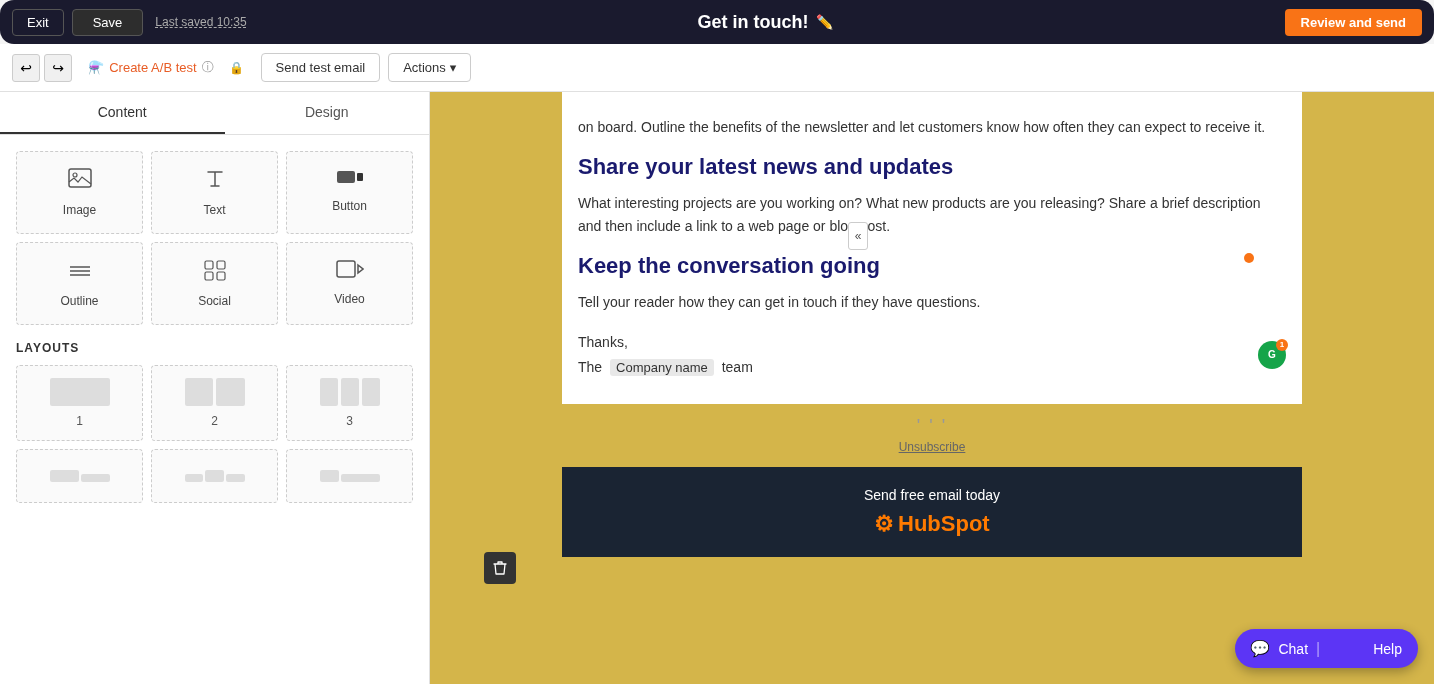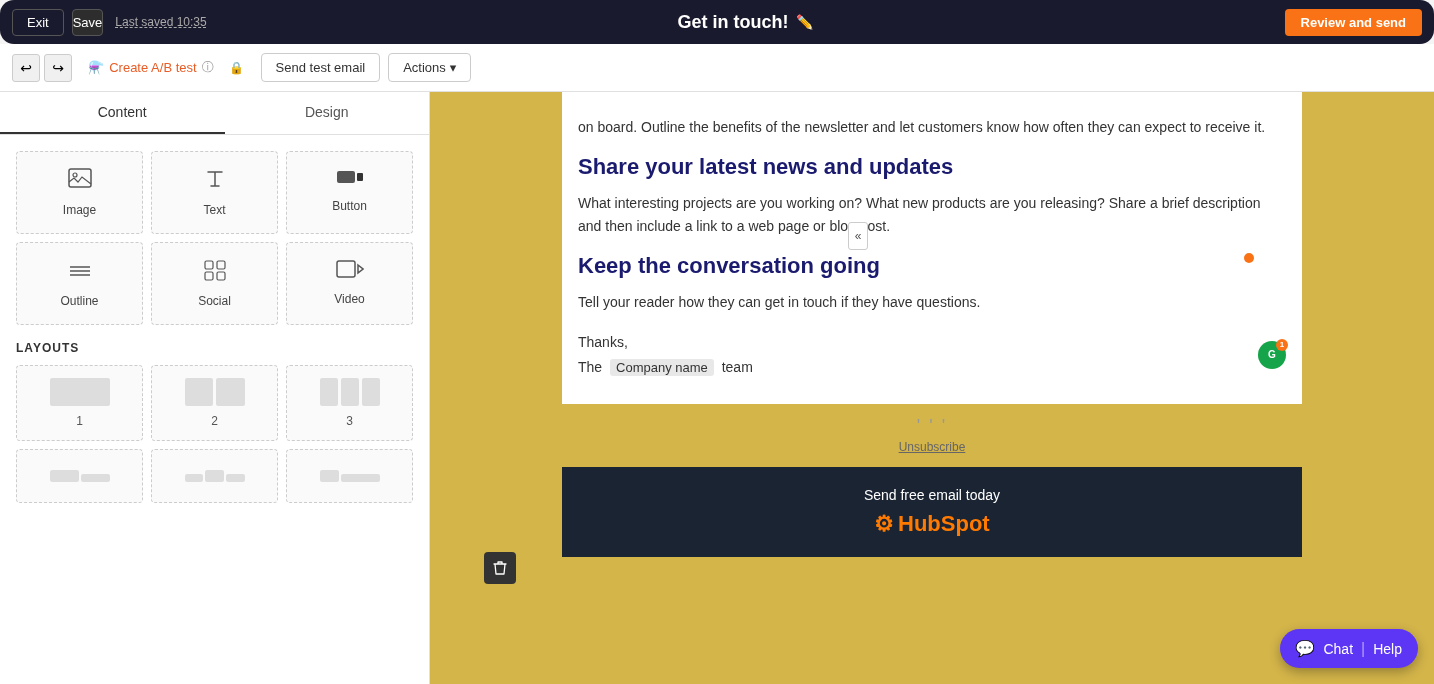--- a/index.html
+++ b/index.html
@@ -9,21 +9,21 @@
     .top-nav {
       display: flex; align-items: center; background: #1a1a2e; height: 44px;
       padding: 0 12px; gap: 8px; border-radius: 14px;
     }
     .btn-exit {
       background: transparent; color: #fff; border: 1px solid #555; border-radius: 4px;
       padding: 5px 14px; font-size: 13px; cursor: pointer;
     }
     .btn-save {
       background: #2d2d2d; color: #fff; border: 1px solid #555; border-radius: 4px;
-      padding: 5px 0; font-size: 13px; cursor: pointer;
+      padding: 5px 20px; font-size: 13px; cursor: pointer;
     }
     .last-saved {
       color: #aaa; font-size: 12px; text-decoration: underline; text-decoration-style: dashed; margin-left: 4px;
     }
     .nav-center { flex: 1; display: flex; justify-content: center; align-items: center; gap: 8px; }
     .doc-title { color: #fff; font-size: 18px; font-weight: 600; }
     .edit-icon { color: #aaa; font-size: 14px; cursor: pointer; }
     .nav-right { display: flex; align-items: center; gap: 8px; }
     .btn-review {
       background: #f97316; color: #fff; border: none; border-radius: 4px;
@@ -142,21 +142,21 @@
 
     
     .chat-widget {
       position: fixed; bottom: 16px; right: 16px;
       background: #5c35f5; border-radius: 28px; padding: 10px 16px;
       display: flex; align-items: center; gap: 8px; cursor: pointer;
       box-shadow: 0 4px 12px rgba(0,0,0,0.3);
     }
     .chat-icon { color: #fff; font-size: 16px; }
     .chat-label { color: #fff; font-size: 14px; font-weight: 500; }
-    .help-label { color: #fff; font-size: 14px; font-weight: 500; }
+    .help-label { color: #fff; font-size: 14px; font-weight: 500; margin-left: 45px; }
     .chat-divider { color: rgba(255,255,255,0.5); }
 
     .sign-row { display: flex; align-items: center; justify-content: space-between; }
   </style>
 </head>
 <body>
 
 <div class="top-nav">
   <button class="btn-exit">Exit</button>
   <button class="btn-save">Save</button>

